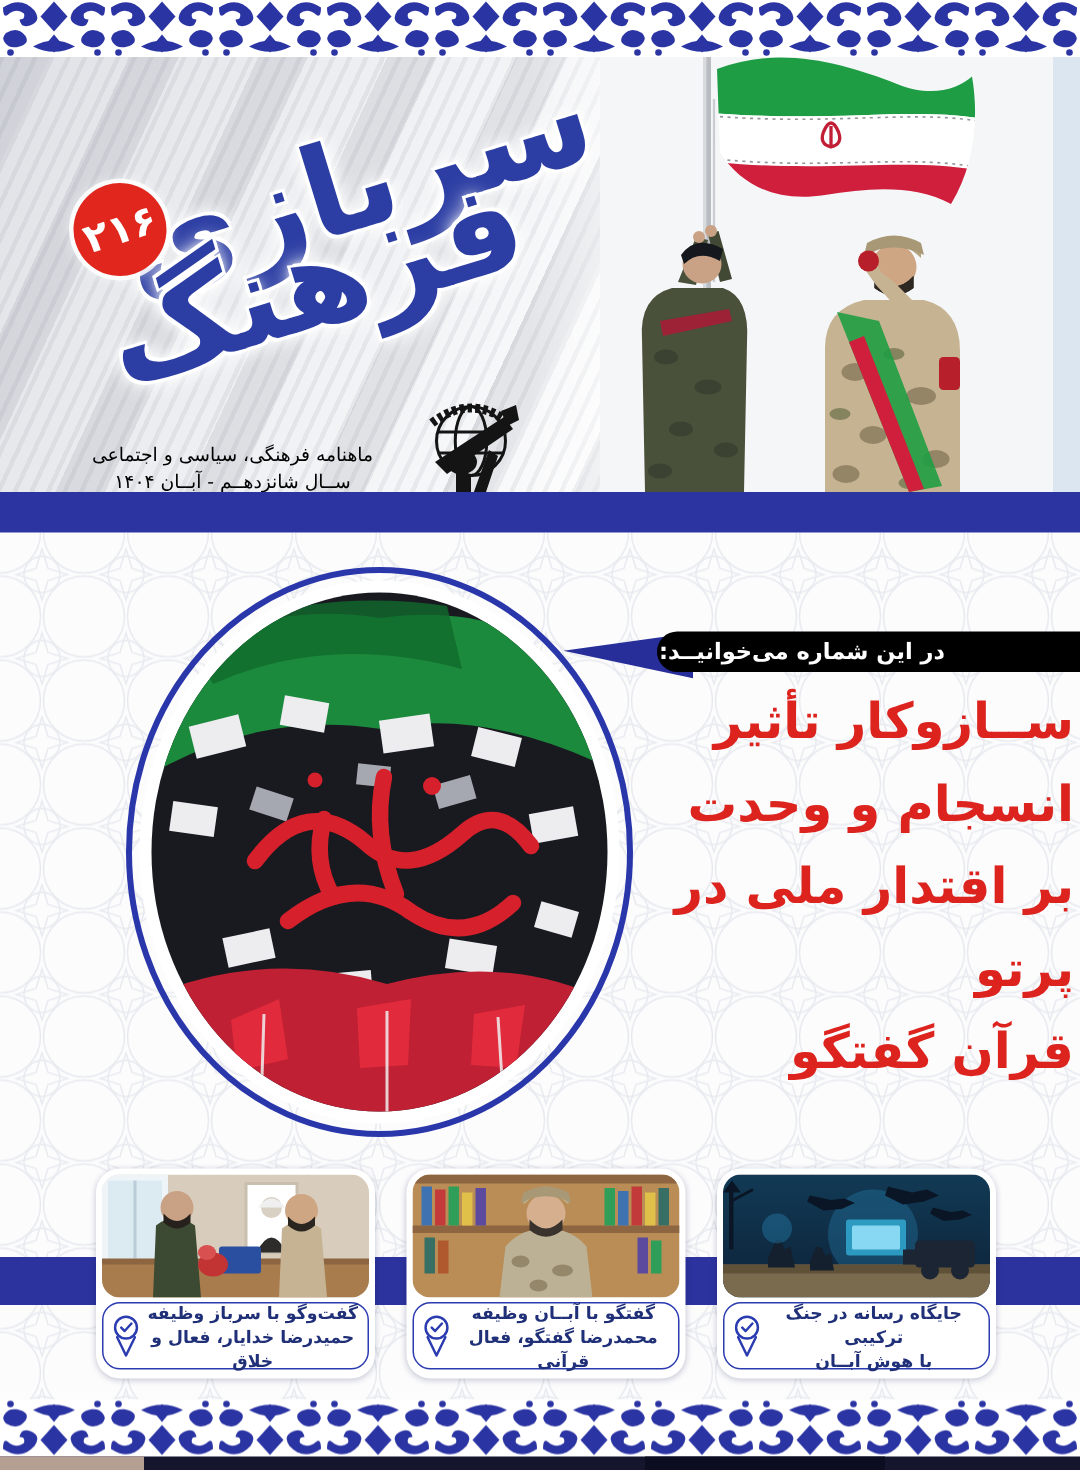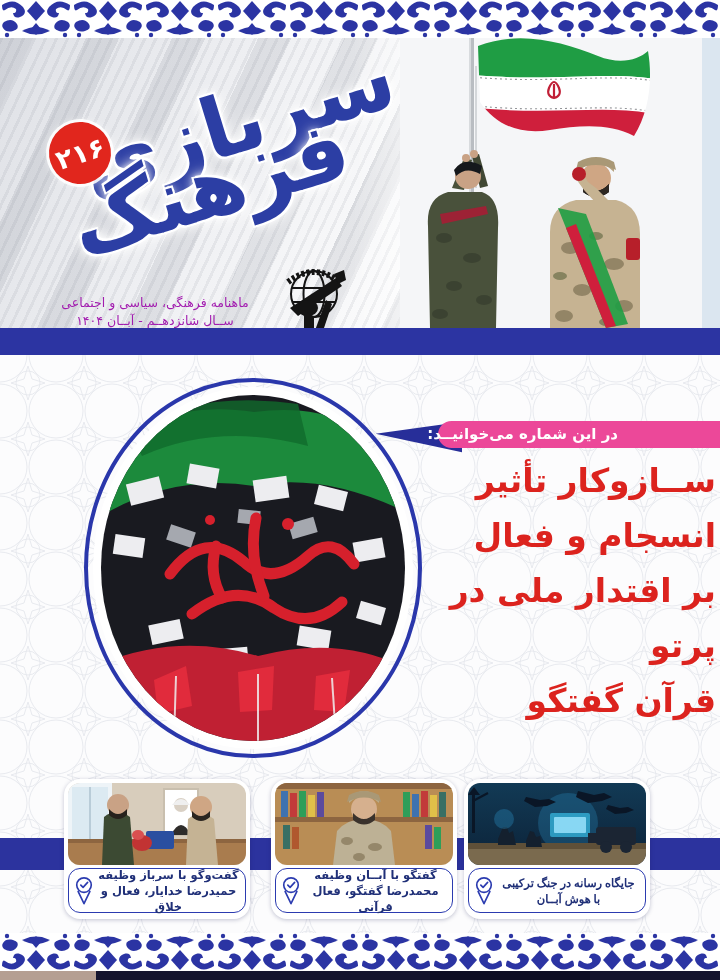--- a/index.html
+++ b/index.html
@@ -34,55 +34,55 @@
   }
   .masthead{
     left:68px;top:44px;width:350px;height:210px;transform:rotate(-17deg);
     color:#2c3ea4;font-weight:bold;z-index:5;line-height:1.0;
     text-shadow:2px 2px 0 #fff,-2px -2px 0 #fff,2px -2px 0 #fff,-2px 2px 0 #fff,0 0 6px #fff,0 0 12px #fff,0 0 18px #fff;
   }
   .masthead .t1{font-size:84px;text-align:right;direction:rtl;}
   .masthead .t2{font-size:84px;text-align:left;direction:rtl;margin-top:-30px;}
   .meta{
     left:50px;top:256px;width:210px;text-align:center;direction:rtl;
-    color:#a21caf;font-size:12.5px;line-height:18px;z-index:6;
+    color:#000000;font-size:12.5px;line-height:18px;z-index:6;
   }
   .logo{left:274px;top:222px;width:80px;height:104px;z-index:6;}
   .photo{left:400px;top:0;width:320px;height:290px;z-index:4;}
 
   
   .band1{left:0;top:328px;width:720px;height:27px;background:#2c34a2;z-index:7;}
 
   
   .main{left:0;top:355px;width:720px;height:578px;background:#fdfdfe;}
   .geo-bg{left:0;top:0;width:720px;height:578px;}
   .feature-circle{left:58px;top:5px;width:392px;height:402px;}
   .wedge{
     left:372px;top:62px;width:90px;height:40px;background:#272e99;
     clip-path:polygon(100% 12%,100% 88%,4% 42%);
   }
   .kicker{
-    left:438px;top:66px;width:282px;height:27px;background:#ec4899;
+    left:438px;top:66px;width:282px;height:27px;background:#000000;
     border-radius:14px 0 0 14px;color:#ffffff;direction:rtl;
     font-size:15px;font-weight:bold;line-height:27px;text-align:right;
-    padding-right:12px;box-sizing:border-box;white-space:nowrap;
+    padding-right:0;box-sizing:border-box;white-space:nowrap;
   }
   .kicker span{margin-right:90px;}
   .headline{
     left:408px;top:98px;width:308px;direction:rtl;text-align:right;
     color:#dc231e;font-weight:bold;font-size:33px;line-height:55px;
   }
   .band2{left:0;top:483px;width:720px;height:32px;background:#2c339e;}
 
   
   .card{
     top:424px;width:186px;height:140px;background:#ffffff;border-radius:16px;
     box-sizing:border-box;padding:4px;box-shadow:0 1px 4px rgba(20,25,80,.25);
   }
-  .card.c1{left:64px;} .card.c2{left:271px;} .card.c3{left:464px;font-family:Liberation Serif, serif;}
+  .card.c1{left:64px;} .card.c2{left:271px;} .card.c3{left:478px;}
   .thumb{width:178px;height:82px;border-radius:12px;overflow:hidden;display:block;}
   .cap{
     margin-top:3px;height:45px;border:1.4px solid #2b3bb0;border-radius:12px;
     display:flex;align-items:center;padding:0 5px;box-sizing:border-box;background:#fff;
   }
   .cap .pin{flex:0 0 20px;height:32px;margin-right:3px;}
   .cap .cap-text{flex:1;direction:rtl;text-align:center;color:#203078;font-weight:bold;font-size:11.5px;line-height:16px;}
 
   
   .strip{left:0;top:971px;width:720px;height:9px;background:#15152e;}
@@ -285,21 +285,21 @@
           <line x1="274" y1="318" x2="278" y2="380"></line>
         </g>
       </g>
     </svg>
 
     <div class="abs wedge"></div>
     <div class="abs kicker"><span>در این شماره می‌خوانیــد:</span></div>
 
     <div class="abs headline">
       <div>ســازوکار تأثیر</div>
-      <div>انسجام و فعال</div>
+      <div>انسجام و وحدت</div>
       <div>بر اقتدار ملی در پرتو</div>
       <div>قرآن گفتگو</div>
     </div>
 
     <div class="abs band2"></div>
 
     <div class="abs card c1">
       <svg class="thumb" viewBox="0 0 178 82" xmlns="http://www.w3.org/2000/svg">
         <rect width="178" height="82" fill="#d8cdbc"></rect>
         <rect x="0" y="0" width="44" height="60" fill="#eef4f8"></rect>

